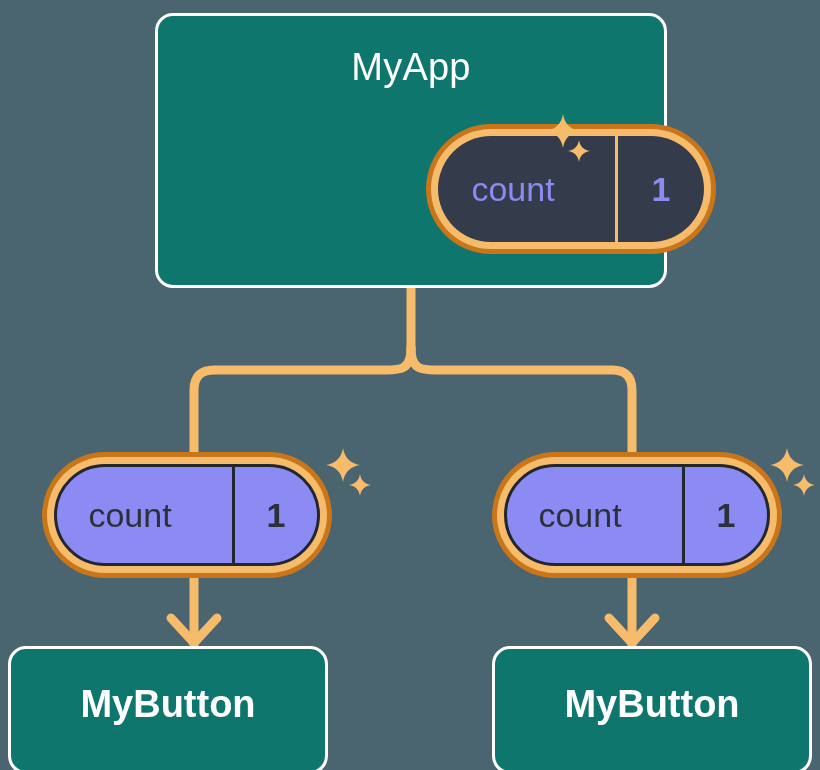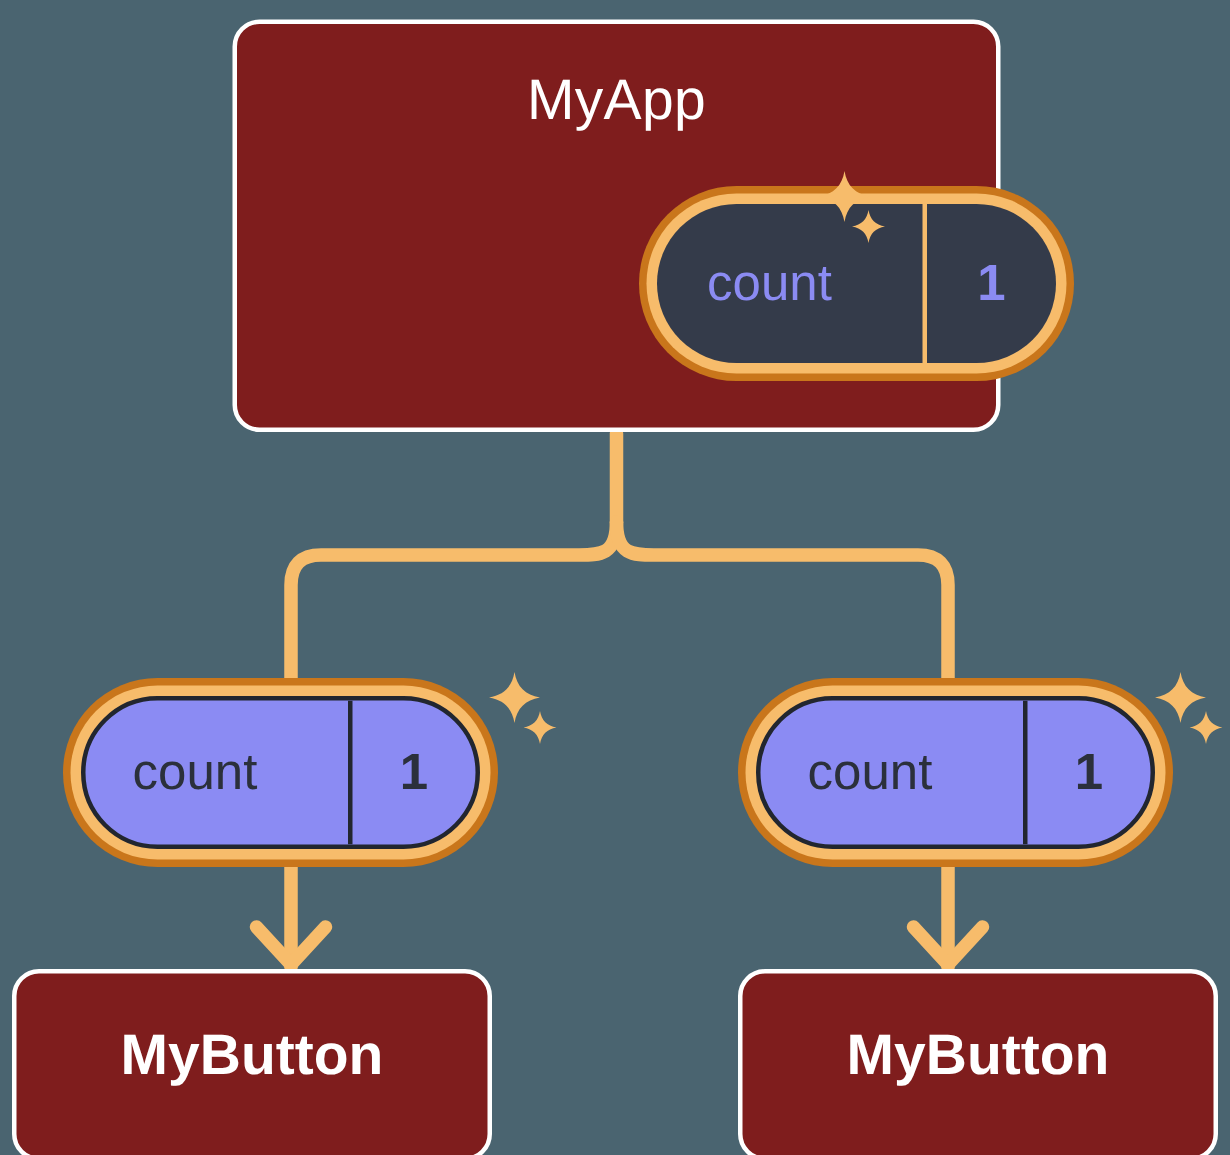--- a/index.html
+++ b/index.html
@@ -23,21 +23,21 @@
   #wires {
     position: absolute;
     left: 0; top: 0;
     width: 820px; height: 770px;
     pointer-events: none;
   }
 
   
   .comp-card {
     position: absolute;
-    background: #7f1d1d;
+    background: #0f766e;
     border: 3px solid #ffffff;
     border-radius: 18px;
     box-sizing: border-box;
   }
   #card-myapp {
     left: 155px;
     top: 13px;
     width: 512px;
     height: 275px;
   }

